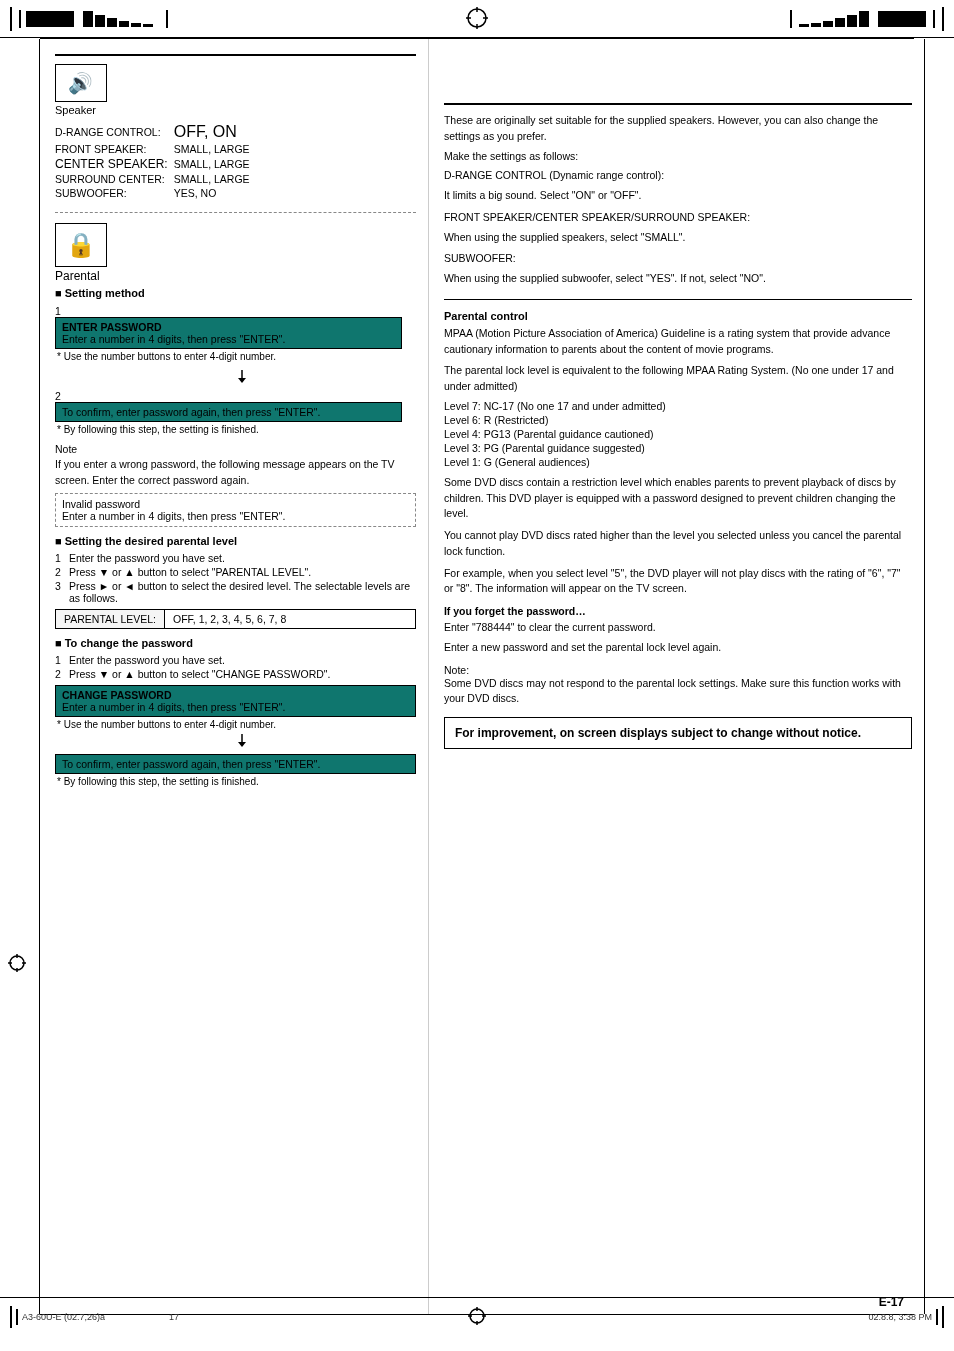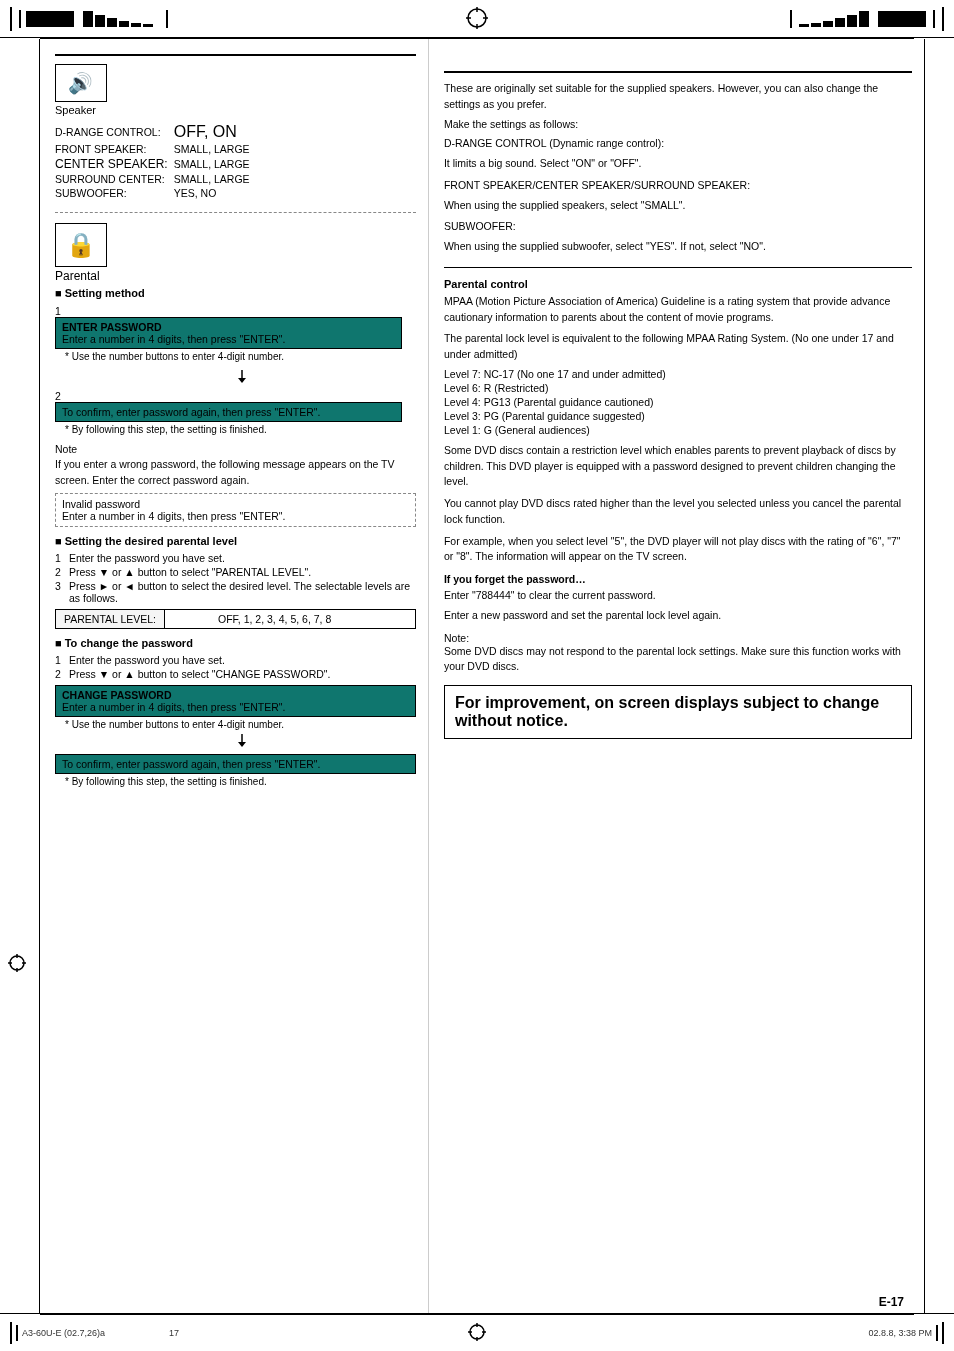--- a/index.html
+++ b/index.html
@@ -40,21 +40,21 @@
     }
 
     
     .bottom-bar {
       display: flex;
       align-items: center;
       height: 38px;
       padding: 0 10px;
       border-top: 1px solid #000;
       position: absolute;
-      bottom: 0;
+      bottom: 16px;
       left: 0;
       right: 0;
     }
 
     
     .page-body {
       display: flex;
       min-height: calc(1351px - 76px);
     }
     .left-margin {
@@ -75,20 +75,21 @@
 
     
     .col-left {
       width: 44%;
       padding: 15px 12px 15px 15px;
       border-right: 1px solid #ccc;
     }
     .col-right {
       width: 56%;
       padding: 32px 12px 15px 15px;
+      margin-top: 32px;
     }
 
     
     .speaker-icon-box {
       border: 1px solid #000;
       width: 52px;
       height: 38px;
       display: flex;
       align-items: center;
       justify-content: center;
@@ -149,21 +150,21 @@
     }
     .box-instruction {
       border: 1px solid #000;
       padding: 3px 6px;
       font-size: 10.5px;
       margin-bottom: 2px;
       background: #0f766e;
     }
     .note-small {
       font-size: 10px;
-      margin-left: 10px;
+      margin-left: 2px;
     }
     .note-small::before {
       content: '* ';
     }
 
     .note-box {
       border: 1px dashed #888;
       padding: 4px 6px;
       font-size: 10px;
       margin: 4px 0;
@@ -180,21 +181,20 @@
     }
     .step-list li .sn {
       min-width: 14px;
     }
 
     .parental-level-box {
       display: flex;
       border: 1px solid #000;
       margin: 4px 0;
       font-size: 10.5px;
-      gap: 45px;
     }
     .parental-level-label {
       padding: 3px 8px;
       font-weight: normal;
       border-right: 1px solid #000;
       background: #f5f5f5;
       white-space: nowrap;
     }
     .parental-level-values {
       padding: 3px 8px;
@@ -235,21 +235,21 @@
     .forgot-password-title {
       font-weight: bold;
       font-size: 10.5px;
       margin-bottom: 3px;
     }
 
     .improvement-box {
       border: 1px solid #000;
       padding: 8px 10px;
       margin-top: 10px;
-      font-size: 16px;
+      font-size: 12px;
       font-weight: bold;
     }
 
     
     .page-number {
       position: absolute;
       bottom: 42px;
       right: 50px;
       font-size: 12px;
       font-weight: bold;

